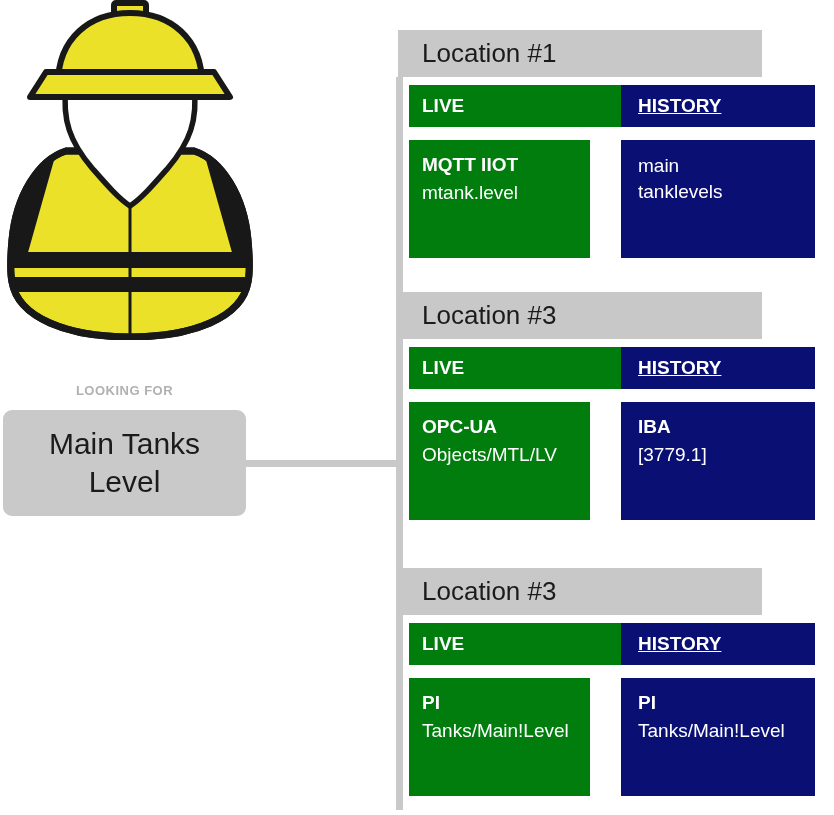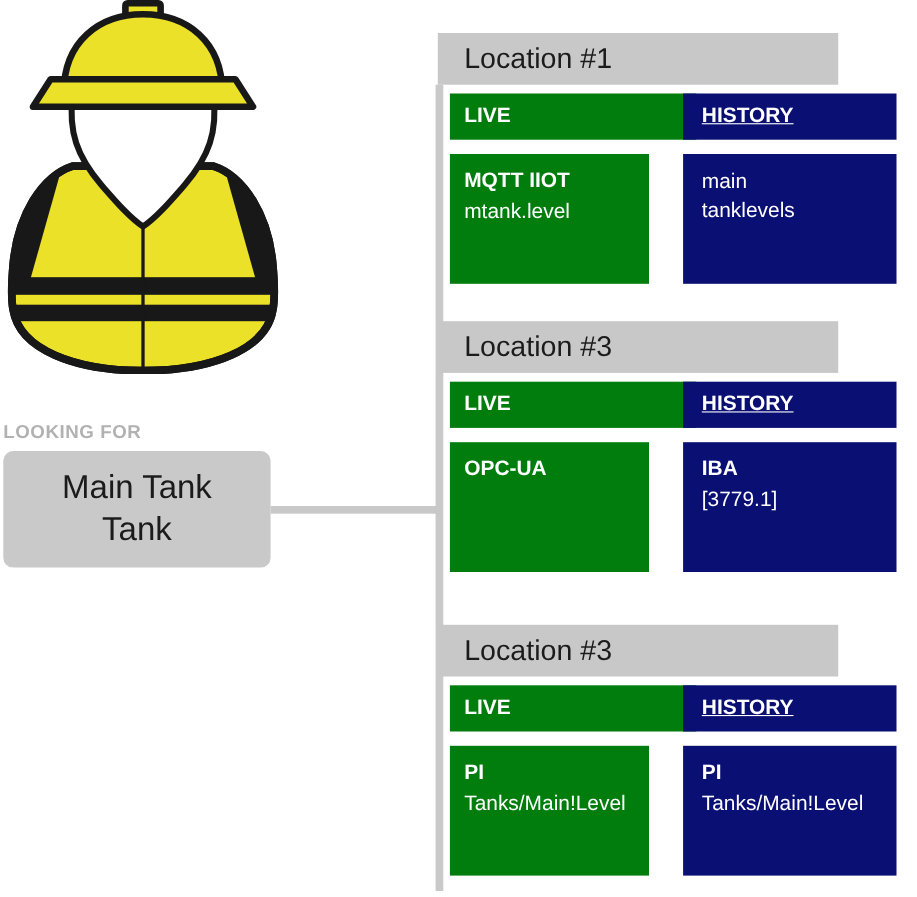--- a/index.html
+++ b/index.html
@@ -29,21 +29,21 @@
   .vest{fill:var(--vest_yellow);stroke:var(--outline_black);stroke-width:7;}
   .vest-outline{fill:none;stroke:var(--outline_black);stroke-width:7;}
   .stripe{fill:var(--outline_black);}
   .seam{stroke:var(--outline_black);stroke-width:3;}
   .face{fill:#ffffff;stroke:var(--outline_black);stroke-width:5.5;}
   .hat{fill:var(--vest_yellow);stroke:var(--outline_black);stroke-width:6;stroke-linejoin:round;}
 
   
   .looking-label{
     position:absolute;left:3px;top:383px;width:243px;
-    font-size:17px;font-weight:bold;
+    text-align:center;font-size:13px;font-weight:bold;
     letter-spacing:0.5px;color:var(--label_gray);
   }
   .query-box{
     position:absolute;left:3px;top:410px;width:243px;height:106px;
     background:var(--box_gray);border-radius:9px;
     display:flex;align-items:center;justify-content:center;
   }
   .query-text{
     max-width:180px;text-align:center;
     font-size:30px;line-height:38px;color:var(--text_dark);
@@ -110,21 +110,21 @@
     <path class="face" d="M66,86 C62,120 70,142 92,168 C106,184 118,198 130,206 C142,198 154,184 168,168 C190,142 198,120 194,86 Z"></path>
     <g>
       <rect class="hat" x="114" y="3" width="32" height="14" rx="2"></rect>
       <path class="hat" d="M58,84 C58,38 90,13 130,13 C170,13 202,38 202,84 Z"></path>
       <path class="hat" d="M30,97 L46,72 L214,72 L230,97 Z"></path>
     </g>
   </svg>
 
   <div class="looking-label">LOOKING FOR</div>
   <div class="query-box">
-    <div class="query-text">Main Tank Tank</div>
+    <div class="query-text">Main Tanks Level</div>
   </div>
 
   <div class="connector-h"></div>
   <div class="trunk-v"></div>
 
   <section class="loc s1">
     <div class="loc-header">
       <span class="loc-title">Location #1</span>
     </div>
     <div class="bar live">
@@ -149,20 +149,21 @@
       <span class="loc-title">Location #3</span>
     </div>
     <div class="bar live">
       <span>LIVE</span>
     </div>
     <div class="bar hist">
       <span>HISTORY</span>
     </div>
     <div class="card live">
       <div class="card-title">OPC-UA</div>
+      <div class="card-line">Objects/MTL/LV</div>
       <div class="card-line"></div>
     </div>
     <div class="card hist">
       <div class="card-title">IBA</div>
       <div class="card-line">[3779.1]</div>
       <div class="card-line"></div>
     </div>
   </section>
 
   <section class="loc s3">

